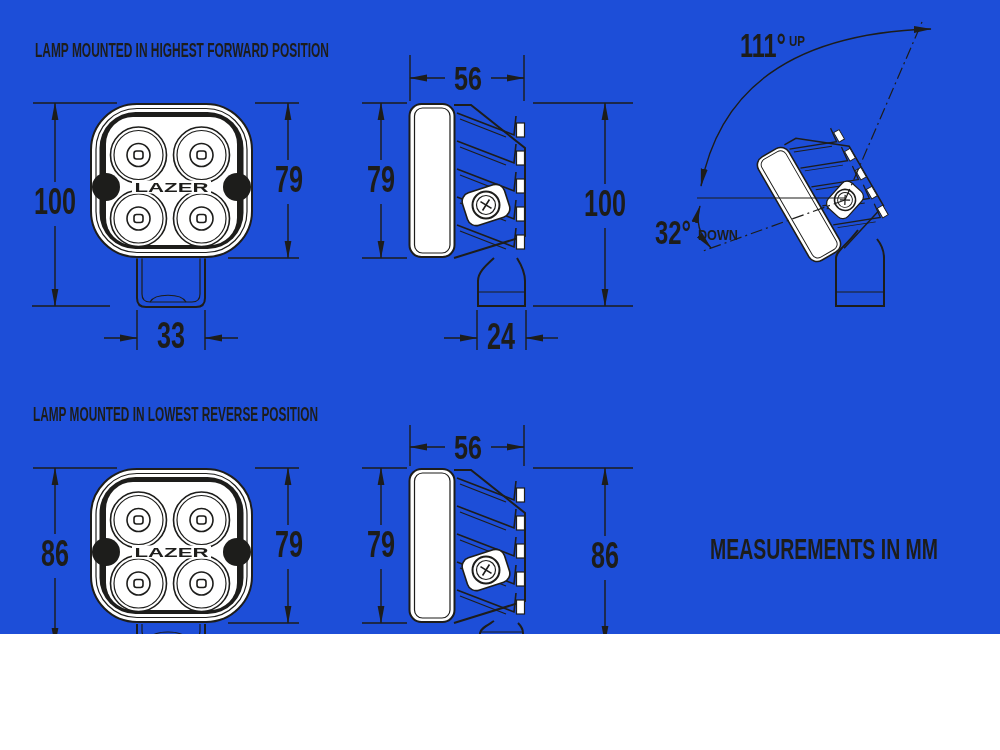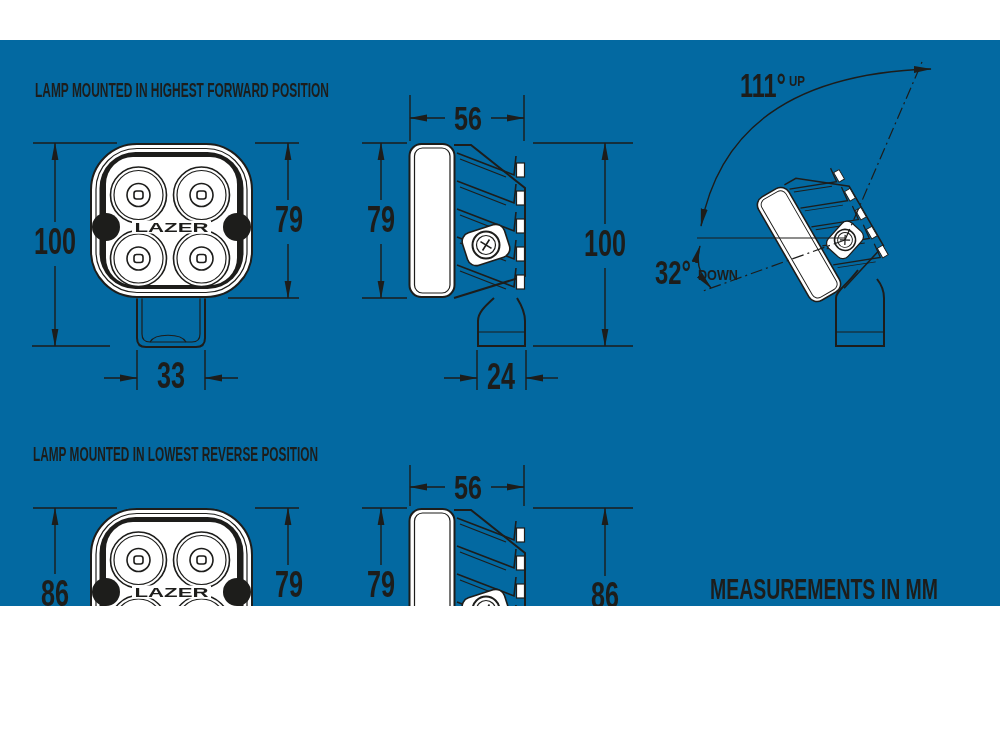--- a/index.html
+++ b/index.html
@@ -1,16 +1,16 @@
 <!DOCTYPE html>
 <html><head>
 <meta charset="utf-8">
 <style>
   html,body{margin:0;padding:0;background:#ffffff;}
-  .stage{width:1000px;height:566px;position:relative;background:#0369a1;margin-top:40px;}
+  .stage{width:1000px;height:634px;position:relative;background:#1d4ed8;}
   svg{display:block;}
   .ln{stroke:#1d1d1b;fill:none;stroke-width:2;}
   .ln-thin{stroke:#1d1d1b;fill:none;stroke-width:1.2;}
   .ln-med{stroke:#1d1d1b;fill:none;stroke-width:1.6;}
   .dim{stroke:#1d1d1b;fill:none;stroke-width:1.4;}
   .dashdot{stroke:#1d1d1b;fill:none;stroke-width:1.2;stroke-dasharray:12 4 2 4;}
   .blk{fill:#1d1d1b;stroke:none;}
   .wht{fill:#ffffff;}
   text{font-family:"Liberation Sans","DejaVu Sans",sans-serif;font-weight:700;fill:#1d1d1b;}
   .num{font-size:36px;}

